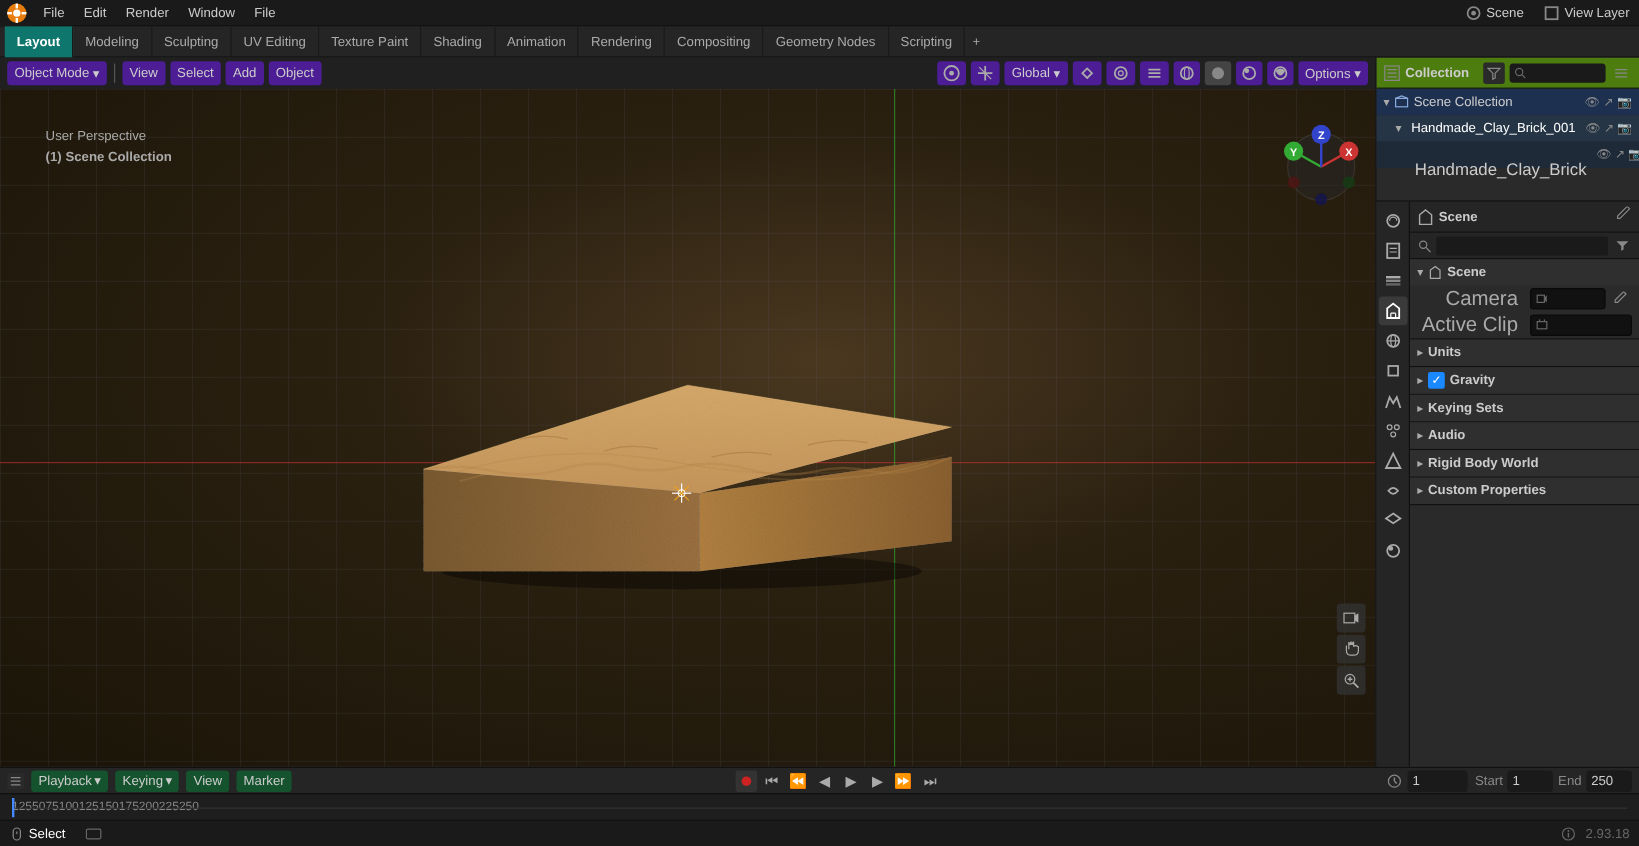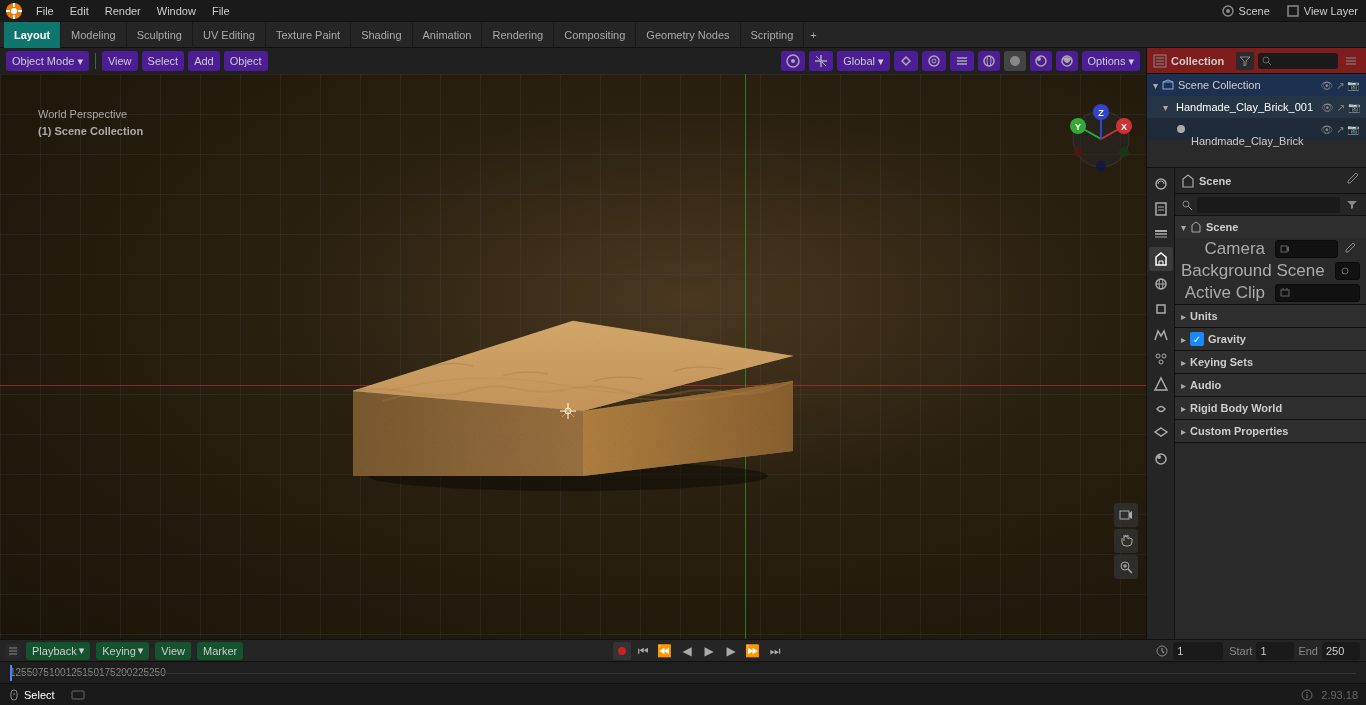--- a/index.html
+++ b/index.html
@@ -419,21 +419,21 @@
             <line x1="-8" y1="0" x2="8" y2="0" stroke="#fff" stroke-width="1"></line>
             <line x1="0" y1="-8" x2="0" y2="8" stroke="#fff" stroke-width="1"></line>
             <line x1="-6" y1="-6" x2="6" y2="6" stroke="#e8a020" stroke-width="1"></line>
             <line x1="6" y1="-6" x2="-6" y2="6" stroke="#e8a020" stroke-width="1"></line>
             <circle cx="0" cy="0" r="3" fill="none" stroke="#fff" stroke-width="0.8"></circle>
           </g>
         </svg>
       </div>
 
       <div class="viewport-info">
-        <div style="font-size:11px;color:#aaa;padding-left:30px;">World Perspective</div>
+        <div style="font-size:11px;color:#aaa;padding-left:30px;">User Perspective</div>
         <div style="font-size:11px;color:#aaa;padding-left:30px;font-weight:bold;">(1) Scene Collection</div>
       </div>
 
       <div class="viewport-gizmo">
         <svg width="70" height="70" viewBox="0 0 70 70">
           <circle cx="35" cy="35" r="28" fill="rgba(40,40,40,0.5)" stroke="rgba(100,100,100,0.3)" stroke-width="1"></circle>
 
           <line x1="35" y1="35" x2="58" y2="22" stroke="#cc3333" stroke-width="2"></line>
           <circle cx="58" cy="22" r="8" fill="#cc3333"></circle>
           <text x="58" y="26" text-anchor="middle" fill="white" font-size="9" font-weight="bold">X</text>
@@ -473,21 +473,21 @@
             </svg>
         </div>
       </div>
     </div>
   </div>
 
   <div class="right-sidebar">
 
     <div class="outliner-panel">
 
-      <div style="height:26px;background:#7f1d1d;display:flex;align-items:center;padding:0 6px;gap:4px;border-bottom:1px solid #111;">
+      <div style="height:26px;background:#4d7c0f;display:flex;align-items:center;padding:0 6px;gap:4px;border-bottom:1px solid #111;">
         <svg width="14" height="14" viewBox="0 0 14 14">
             <rect x="1" y="1" width="12" height="12" fill="none" stroke="#888" stroke-width="1"></rect>
             <line x1="3" y1="4" x2="11" y2="4" stroke="#888" stroke-width="1"></line>
             <line x1="3" y1="7" x2="11" y2="7" stroke="#888" stroke-width="1"></line>
             <line x1="3" y1="10" x2="11" y2="10" stroke="#888" stroke-width="1"></line>
           </svg>
         <span style="font-size:11px;color:#ccc;font-weight:bold;">Collection</span>
         <div style="flex:1"></div>
         <div style="width:18px;height:18px;background:#2a2a2a;border-radius:2px;display:flex;align-items:center;justify-content:center;cursor:pointer;">
           <svg width="12" height="12" viewBox="0 0 12 12">
@@ -533,21 +533,21 @@
           <span style="font-size:10px;color:#888;">👁</span>
           <span style="font-size:10px;color:#888;">↗</span>
           <span style="font-size:10px;color:#888;">📷</span>
         </div>
       </div>
 
       <div style="height:22px;background:#1e2a38;display:flex;align-items:center;padding:0 6px 0 28px;gap:4px;">
         <svg width="12" height="12" viewBox="0 0 12 12">
             <circle cx="6" cy="6" r="4" fill="#aaa"></circle>
           </svg>
-        <span style="font-size:11px;color:#ccc;margin-top:24px;">Handmade_Clay_Brick</span>
+        <span style="font-size:14px;color:#ccc;margin-top:24px;">Handmade_Clay_Brick</span>
         <div style="flex:1"></div>
         <div style="display:flex;gap:3px;">
           <span style="font-size:10px;color:#888;">👁</span>
           <span style="font-size:10px;color:#888;">↗</span>
           <span style="font-size:10px;color:#888;">📷</span>
         </div>
       </div>
     </div>
 
     <div class="properties-panel">
@@ -673,28 +673,20 @@
                   <polygon points="7,4 9,2 9,8 7,6" fill="#666"></polygon>
                 </svg>
             </div>
             <div style="width:18px;height:18px;display:flex;align-items:center;justify-content:center;cursor:pointer;">
               <svg width="12" height="12" viewBox="0 0 12 12">
                   <path d="M1 9 L3 9 L10 2 L8 0 L1 7 Z" fill="none" stroke="#888" stroke-width="1"></path>
                 </svg>
             </div>
           </div>
 
-          <div class="prop-row">
-            <span class="prop-label">Background Scene</span>
-            <div class="prop-field-dark">
-              <svg width="10" height="10" viewBox="0 0 10 10">
-                  <circle cx="5" cy="5" r="3" fill="none" stroke="#666" stroke-width="1"></circle>
-                </svg>
-            </div>
-          </div>
 
           <div class="prop-row">
             <span class="prop-label">Active Clip</span>
             <div class="prop-field-dark">
               <svg width="10" height="10" viewBox="0 0 10 10">
                   <rect x="1" y="2" width="8" height="6" fill="none" stroke="#666" stroke-width="1"></rect>
                   <path d="M3 2 L3 0 M7 2 L7 0" stroke="#666" stroke-width="1"></path>
                 </svg>
             </div>
           </div>

